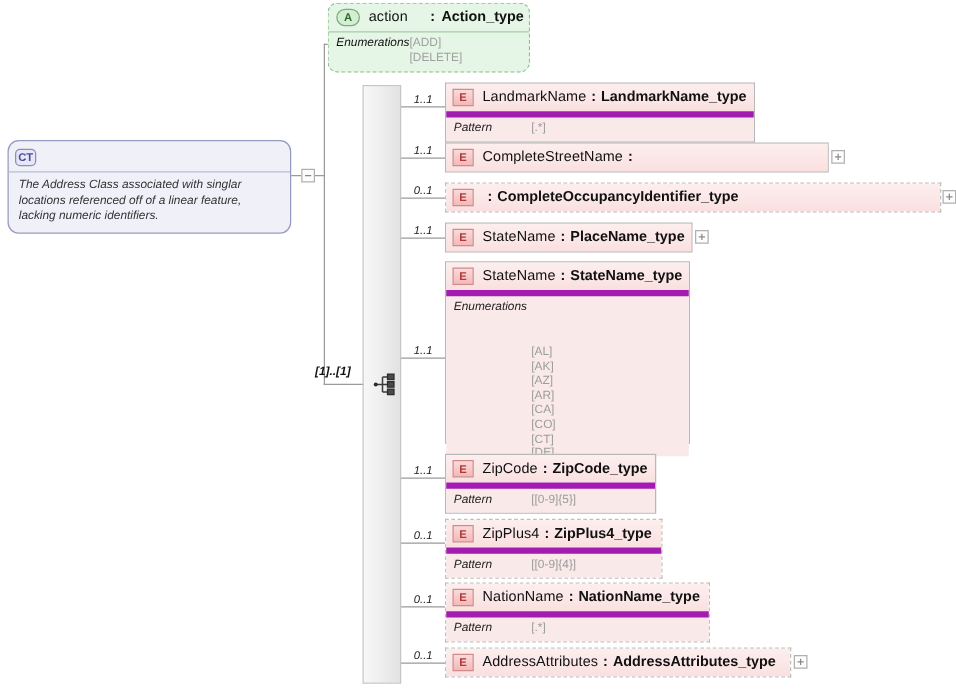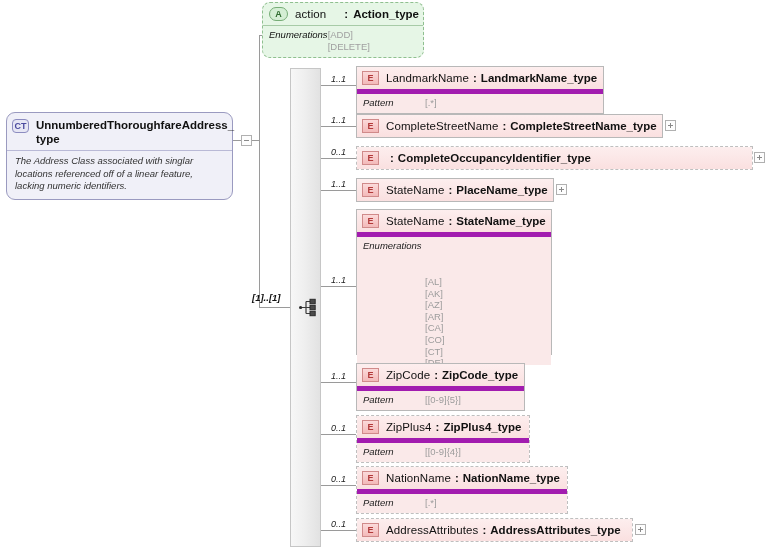--- a/index.html
+++ b/index.html
@@ -172,21 +172,20 @@
   <div class="ln h" style="left:319px; top:190px; width:37px;"></div>
   <div class="ln h" style="left:319px; top:286px; width:37px;"></div>
   <div class="ln h" style="left:319px; top:382px; width:37px;"></div>
   <div class="ln h" style="left:319px; top:434px; width:37px;"></div>
   <div class="ln h" style="left:319px; top:485px; width:37px;"></div>
   <div class="ln h" style="left:319px; top:530px; width:37px;"></div>
 
   <div class="node" id="ct-box">
     <div class="hdr">
       <span class="badge">CT</span>
-      <span class="ct-title">UnnumberedThoroughfareAddress_ type</span>
     </div>
     <div id="ct-doc">The Address Class associated with singlar locations referenced off of a linear feature, lacking numeric identifiers.</div>
   </div>
   <div class="toggle" style="left:241px; top:135px;"></div>
 
   <div class="node" id="attr-box">
     <div class="hdr">
       <span class="badge">A</span>
       <span class="nm">action</span>
       <span class="sep">:</span>
@@ -224,21 +223,20 @@
       <span class="facet-vals">[.*]</span>
     </div>
   </div>
 
   <div class="card" style="left:331px; top:115px;">1..1</div>
   <div class="node el el-req" style="left:356px; top:114px; width:307px;">
     <div class="hdr">
       <span class="badge">E</span>
       <span class="nm">CompleteStreetName</span>
       <span class="sep" style="margin:0 4px;">:</span>
-      <span class="ty">CompleteStreetName_type</span>
     </div>
   </div>
   <div class="toggle plus" style="left:665px; top:120px;"></div>
 
   <div class="card" style="left:331px; top:147px;">0..1</div>
   <div class="node el el-opt" style="left:356px; top:146px; width:397px;">
     <div class="hdr">
       <span class="badge">E</span>
       <span class="sep" style="margin:0 4px;">:</span>
       <span class="ty">CompleteOccupancyIdentifier_type</span>

